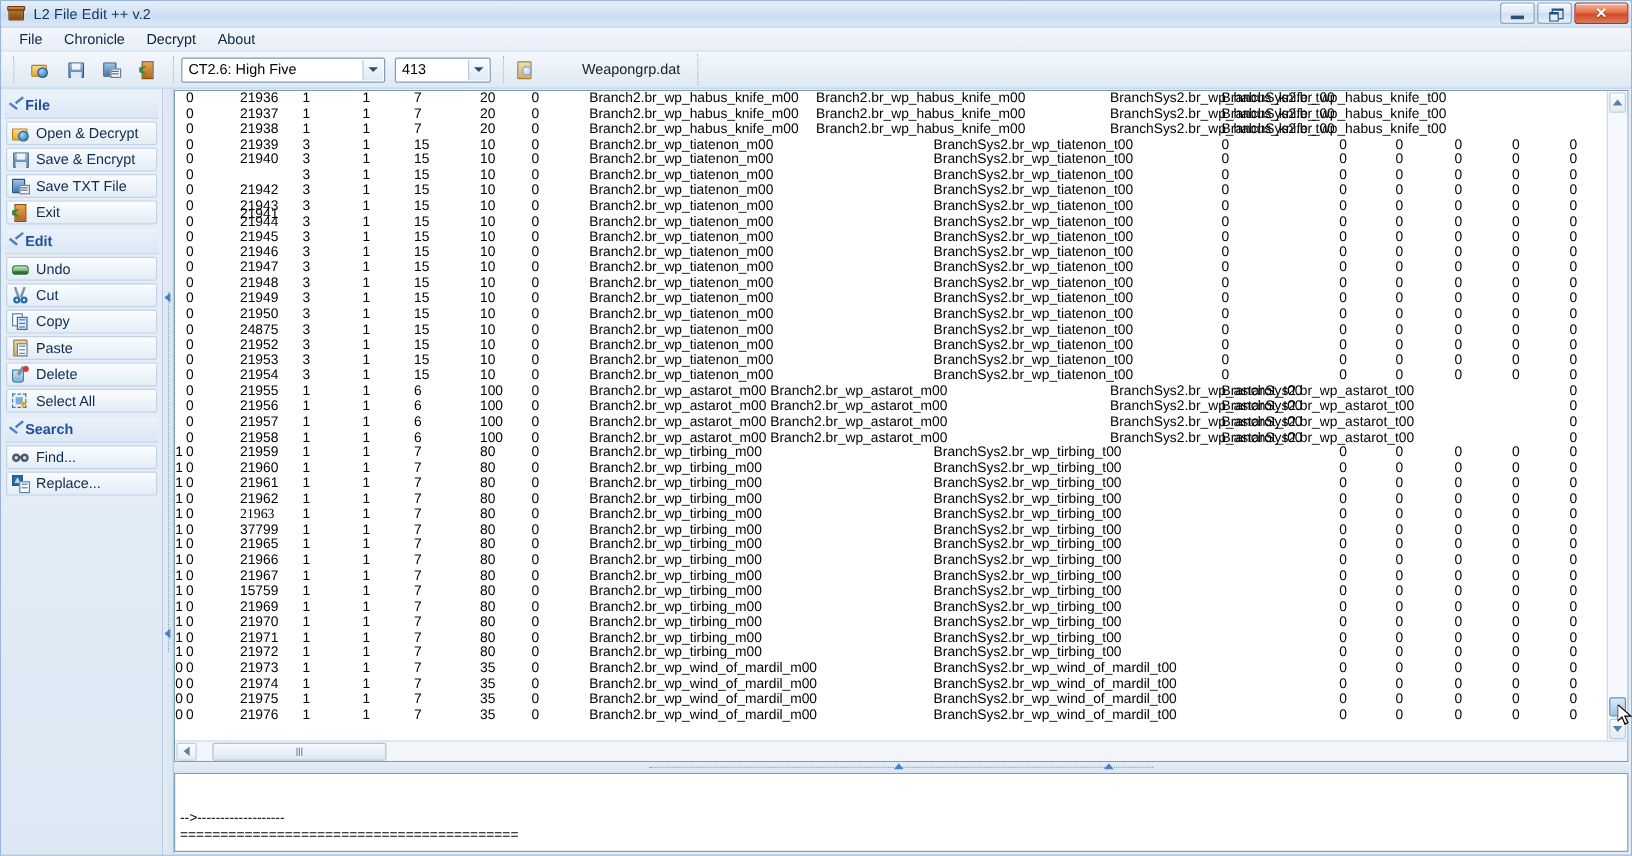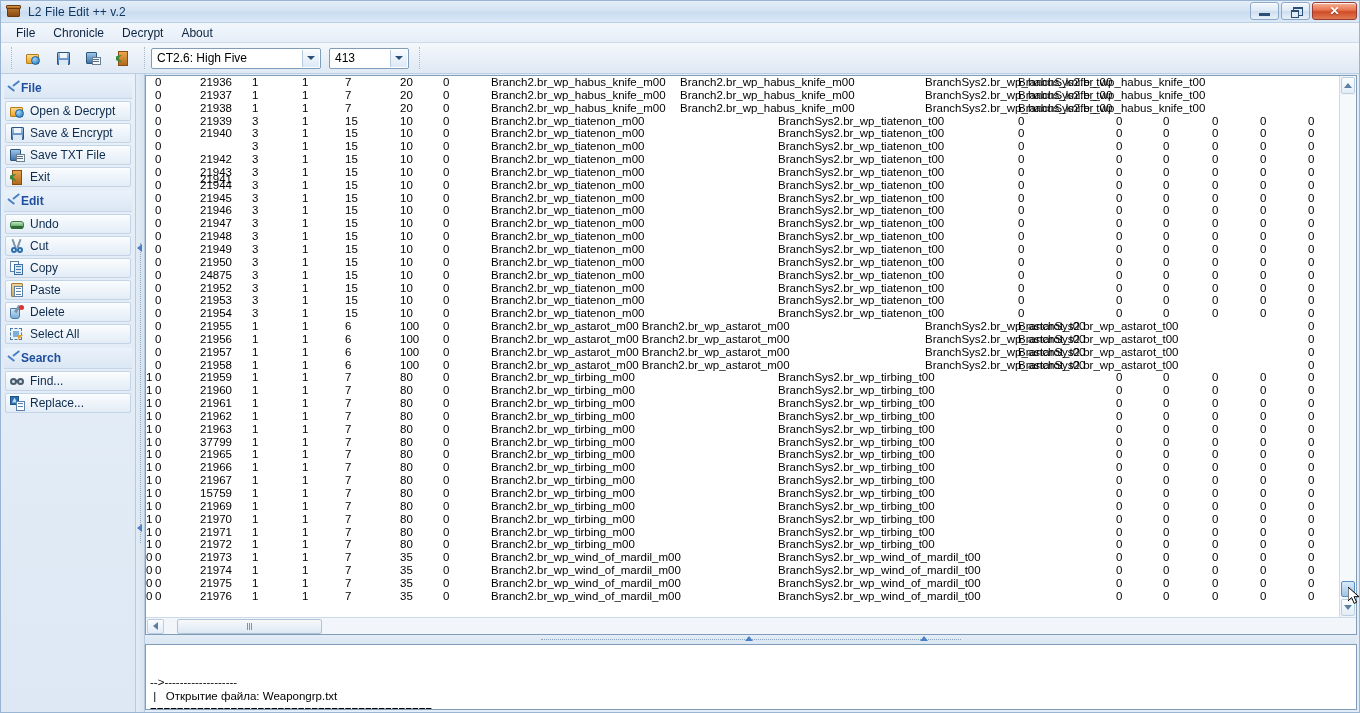--- a/index.html
+++ b/index.html
@@ -410,20 +410,27 @@
         </span>
     </div>
     <div class="tb-combo" id="combo-version">
       <span>413</span>
       <span class="combo-arrow-box">
           <i class="caret-down"></i>
         </span>
     </div>
 
     <div class="tb-sep" style="margin-left:10px;"></div>
+    <div id="file-label-wrap">
+      <span class="sb-ico ico-dat">
+        <span class="f1"></span>
+          <span class="f2"></span>
+      </span>
+      <span id="file-label">Weapongrp.dat</span>
+    </div>
   </div>
 
   <div id="body">
 
     <div id="sidebar">
 
       <div class="sb-group-header">
         <span class="chev"></span>
         <span>File</span>
       </div>
@@ -971,21 +978,21 @@
                 <span class="cell" style="left: 632px;">BranchSys2.br_wp_tirbing_t00</span>
                 <span class="cell" style="left: 970px;">0</span>
                 <span class="cell" style="left: 1017px;">0</span>
                 <span class="cell" style="left: 1066px;">0</span>
                 <span class="cell" style="left: 1114px;">0</span>
                 <span class="cell" style="left: 1162px;">0</span>
                 <span class="cell">1</span>
               </div>
               <div class="row">
                 <span class="cell" style="left: 9px;">0</span>
-                <span class="cell" style="left: 54px;">21963</span>
+                <span class="cell" style="left: 54px; font-family: Liberation Serif, serif;">21963</span>
                 <span class="cell" style="left: 106px;">1</span>
                 <span class="cell" style="left: 156px;">1</span>
                 <span class="cell" style="left: 199px;">7</span>
                 <span class="cell" style="left: 254px;">80</span>
                 <span class="cell" style="left: 297px;">0</span>
                 <span class="cell" style="left: 345px;">Branch2.br_wp_tirbing_m00</span>
                 <span class="cell" style="left: 632px;">BranchSys2.br_wp_tirbing_t00</span>
                 <span class="cell" style="left: 970px;">0</span>
                 <span class="cell" style="left: 1017px;">0</span>
                 <span class="cell" style="left: 1066px;">0</span>
@@ -1245,21 +1252,20 @@
 
       <div id="splitter-h">
         <div class="dots"></div>
         <div class="arr a1"></div>
         <div class="arr a2"></div>
       </div>
 
       <div id="log">
         <div id="log-area">
           <div class="log-line">--&gt;-------------------</div>
-          <div class="log-line"> |   Открытие файла: Weapongrp.txt</div>
           <div class="log-line">==========================================</div>
         </div>
       </div>
     </div>
   </div>
 
   <svg id="cursor" viewBox="0 0 14 20">
     <polygon points="0,0 0,14 3.6,10.6 6.2,16.4 8.6,15.3 6.1,9.7 11,9.7" fill="#ffffff" stroke="#000000" stroke-width="1"></polygon>
   </svg>
 </div>

